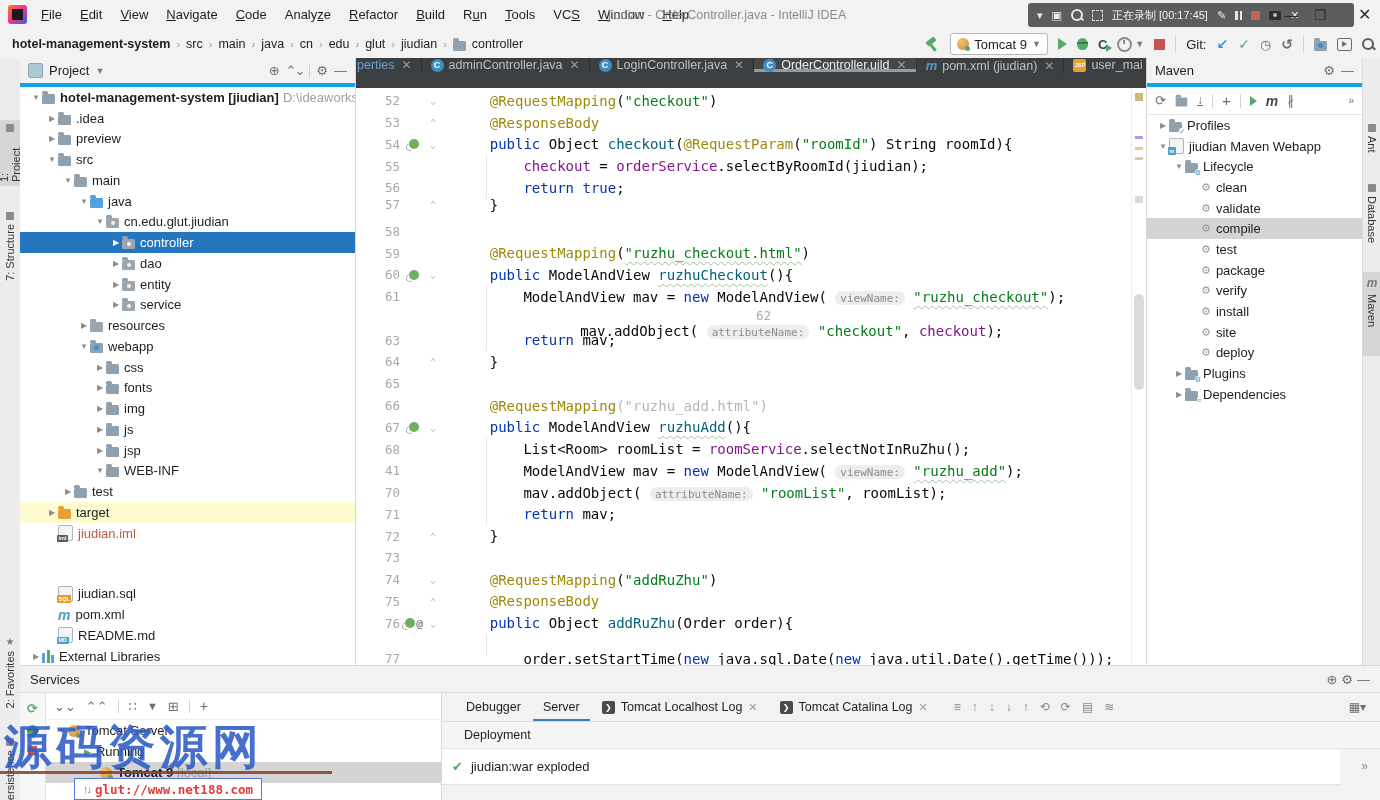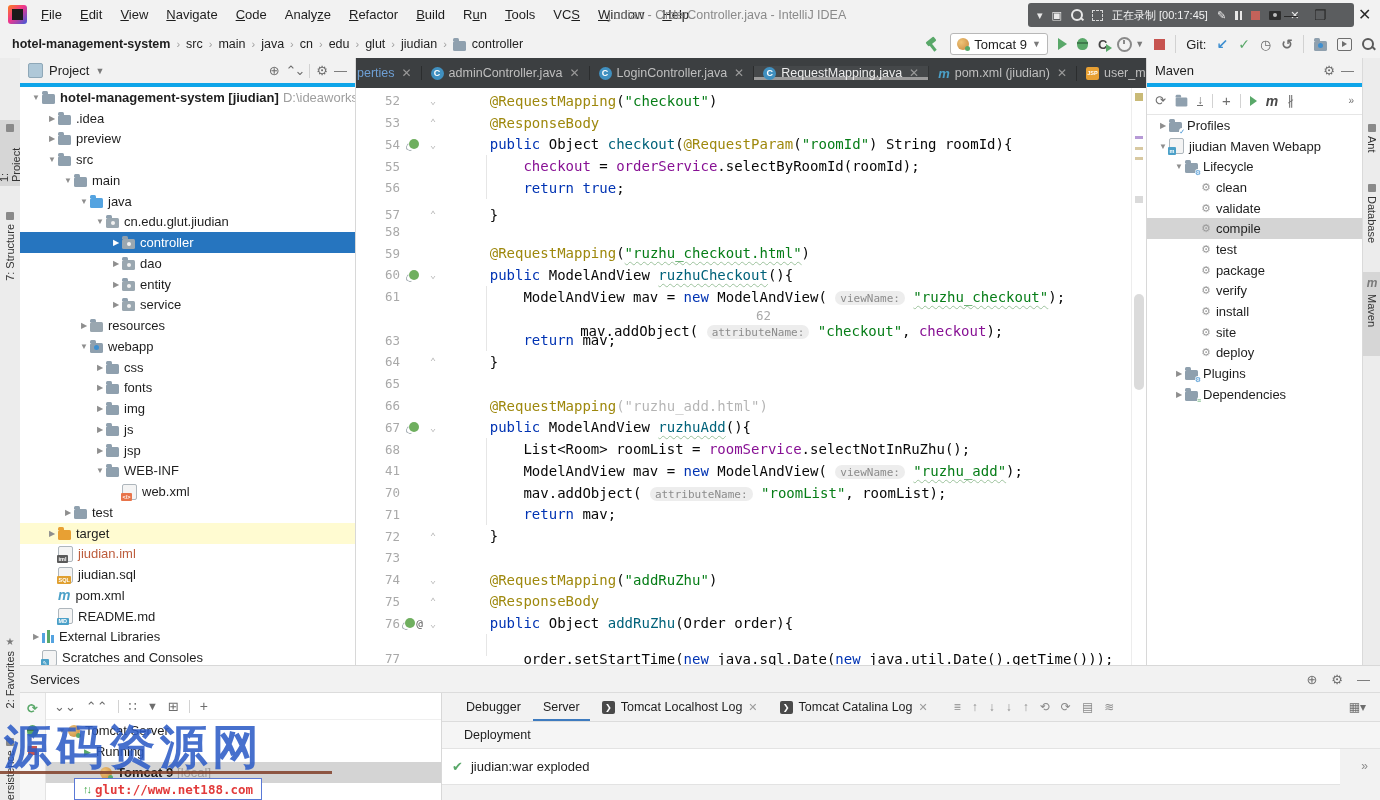--- a/index.html
+++ b/index.html
@@ -93,21 +93,21 @@
   .tree-row.selected-gray{background:#D4D4D4;}
   .tree-row.hl-yellow{background:#FFFBD1;}
   .tree-row .sub2{color:#9E9E9E;margin-left:4px;}
   .file-tile{width:13px;height:14px;background:#F4F4F4;border:1px solid #AEB6BC;border-radius:2px;position:relative;}
   .file-tile .badge{position:absolute;left:-2px;bottom:-2px;font-size:5.5px;font-weight:bold;color:#fff;padding:0.5px 1.5px;border-radius:1px;line-height:1.2;}
   .ext-lib{display:inline-flex;gap:1.5px;align-items:flex-end;height:13px;}
   .ext-lib i{display:block;width:3px;background:#54A3E0;}
   .ext-lib i:nth-child(2){background:#59A869;}
   .pkg-dot::after{content:"";position:absolute;left:4.5px;top:3px;width:4px;height:4px;border-radius:50%;background:#F2F2F2;}
   
-  #tabstrip{position:absolute;left:356px;top:58px;width:790px;height:30px;background:#3C3F41;display:flex;align-items:center;overflow:hidden;}
+  #tabstrip{position:absolute;left:356px;top:58px;width:790px;height:30px;background:#3C3F41;display:flex;align-items:flex-start;overflow:hidden;}
   .etab{display:flex;align-items:center;gap:5px;padding:0 9px;font-size:12.5px;color:#BFBFBF;border-right:1px solid rgba(0,0,0,0.28);white-space:nowrap;}
   .etab.active{background:#45484A;box-shadow:inset 0 -3px 0 #9A9A9A;color:#EDEDED;}
   .etab .close{color:#9B9B9B;font-size:12px;margin-left:2px;}
   .etab.modified{color:#6E9FD4;}
   .class-ic{width:13px;height:13px;border-radius:50%;background:#4090C0;color:#fff;font-size:9px;font-weight:bold;
     display:inline-flex;align-items:center;justify-content:center;}
   .jsp-ic{width:13px;height:13px;border-radius:2px;background:#E8A033;color:#fff;font-size:5.5px;font-weight:bold;display:inline-flex;align-items:center;justify-content:center;}
   .mvn-ic{font-style:italic;font-weight:bold;color:#4BA0C8;font-size:13px;}
   #code-area{position:absolute;left:356px;top:88px;width:790px;height:577px;background:#FFFFFF;overflow:hidden;
     font-family:"DejaVu Sans Mono","Liberation Mono",monospace;font-size:14px;}
@@ -130,21 +130,21 @@
   #scroll-thumb{position:absolute;left:2px;width:10px;border-radius:5px;background:rgba(0,0,0,0.14);}
   
   #maven-panel{position:absolute;left:1146px;top:58px;width:216px;height:607px;background:#FFFFFF;border-left:1px solid #D8D8D8;box-sizing:border-box;}
   #maven-toolbar{height:27px;border-bottom:1px solid #E6E6E6;display:flex;align-items:center;gap:9px;padding:0 8px;}
   #maven-tree{position:relative;}
   #maven-tree .tree-row{height:20.7px;}
   .gear-ic{color:#9A9A9A;font-size:11px;}
   .dl-ic{color:#6E6E6E;font-size:12px;border-bottom:1.5px solid #6E6E6E;line-height:10px;}
   
   #services{position:absolute;left:20px;top:665px;width:1360px;height:135px;background:#F2F2F2;border-top:1px solid #D8D8D8;box-sizing:border-box;}
-  #services-header{height:27px;display:flex;align-items:center;padding:0 10px;gap:14px;border-bottom:1px solid #DCDCDC;box-sizing:border-box;}
+  #services-header{height:27px;display:flex;align-items:center;padding:0 10px;gap:4px;border-bottom:1px solid #DCDCDC;box-sizing:border-box;}
   #services-body{position:absolute;left:0;top:27px;width:100%;height:107px;}
   #svc-vtoolbar{position:absolute;left:0;top:0;width:26px;height:107px;background:#F7F7F7;border-right:1px solid #E3E3E3;
      display:flex;flex-direction:column;align-items:center;gap:9px;padding-top:8px;box-sizing:border-box;}
   #svc-left{position:absolute;left:26px;top:0;width:395px;height:107px;background:#FFFFFF;}
   #svc-left-toolbar{height:26px;display:flex;align-items:center;gap:10px;padding:0 8px;border-bottom:1px solid #EFEFEF;}
   #svc-tree .tree-row{height:21px;}
   #svc-divider{position:absolute;left:421px;top:0;width:1px;height:107px;background:#D8D8D8;}
   #svc-right{position:absolute;left:422px;top:0;width:938px;height:107px;background:#F2F2F2;}
   #svc-tabs{height:29px;display:flex;align-items:center;gap:2px;padding:0 14px;border-bottom:1px solid #DCDCDC;box-sizing:border-box;}
   .svc-tab{display:flex;align-items:center;gap:6px;padding:0 10px;height:100%;font-size:12.5px;color:#1E1E1E;}
@@ -396,45 +396,38 @@
         <div class="tree-row" style="padding-left: 74px;">
           <span class="arrow">▶</span>
           <span class="ticon folder-ic"></span>
           <span>jsp</span>
         </div>
         <div class="tree-row" style="padding-left: 74px;">
           <span class="arrow">▼</span>
           <span class="ticon folder-ic"></span>
           <span>WEB-INF</span>
         </div>
-        <div class="tree-row" style="padding-left: 90px;">
-          <span class="arrow"></span>
-          <span class="ticon file-tile">
-            <span class="badge" style="background: rgb(232, 116, 74);">&lt;/&gt;</span>
-          </span>
-          <span>web.xml</span>
-        </div>
         <div class="tree-row" style="padding-left: 42px;">
           <span class="arrow">▶</span>
           <span class="ticon folder-ic"></span>
           <span>test</span>
         </div>
         <div class="tree-row hl-yellow" style="padding-left: 26px;">
           <span class="arrow">▶</span>
           <span class="ticon folder-ic folder-orange"></span>
           <span>target</span>
         </div>
         <div class="tree-row" style="padding-left: 26px;">
           <span class="arrow"></span>
           <span class="ticon file-tile">
             <span class="badge" style="background: rgb(90, 90, 90);">iml</span>
           </span>
           <span style="color: rgb(188, 92, 60);">jiudian.iml</span>
         </div>
-        <div class="tree-row" style="padding-left: 26px;">
+        <div class="tree-row" style="padding-left: 26px; margin-top: 40px;">
           <span class="arrow"></span>
           <span class="ticon file-tile">
             <span class="badge" style="background: rgb(224, 160, 48);">SQL</span>
           </span>
           <span>jiudian.sql</span>
         </div>
         <div class="tree-row" style="padding-left: 26px;">
           <span class="arrow"></span>
           <span class="ticon m-glyph" style="color: rgb(75, 160, 200); font-size: 14px;">m</span>
           <span>pom.xml</span>
@@ -475,21 +468,21 @@
         <span>adminController.java</span>
         <span class="close">✕</span>
       </div>
       <div class="etab">
         <span class="class-ic">C</span>
         <span>LoginController.java</span>
         <span class="close">✕</span>
       </div>
       <div class="etab active">
         <span class="class-ic">C</span>
-        <span>RequestMapping.java</span>
+        <span>OrderController.uild</span>
         <span class="close">✕</span>
       </div>
       <div class="etab">
         <span class="mvn-ic">m</span>
         <span>pom.xml (jiudian)</span>
         <span class="close">✕</span>
       </div>
       <div class="etab">
         <span class="jsp-ic">JSP</span>
         <span>user_mai</span>
@@ -514,29 +507,29 @@
         <span class="gslot">
           <span class="map-ic"></span>
         </span>
         <span class="fslot">⌄</span>
         <pre><span class="tk-p">    </span><span class="tk-k">public</span><span class="tk-p"> Object </span><span class="tk-m">checkout</span><span class="tk-p">(</span><span class="tk-a">@RequestParam</span><span class="tk-p">(</span><span class="tk-s">"roomId"</span><span class="tk-p">) String roomId){</span></pre>
       </div>
       <div class="code-line" style="top: 67.28px;">
         <span class="ln">55</span>
         <span class="gslot"></span>
         <span class="fslot"></span>
-        <pre><span class="tk-p">        </span><span class="tk-f">checkout</span><span class="tk-p"> = </span><span class="tk-f">orderService</span><span class="tk-p">.selectByRoomId(roomId);</span></pre>
+        <pre><span class="tk-p">        </span><span class="tk-f">checkout</span><span class="tk-p"> = </span><span class="tk-f">orderService</span><span class="tk-p">.selectByRoomId(jiudian);</span></pre>
       </div>
       <div class="code-line" style="top: 89.04px;">
         <span class="ln">56</span>
         <span class="gslot"></span>
         <span class="fslot"></span>
         <pre><span class="tk-p">        </span><span class="tk-k">return</span><span class="tk-p"> </span><span class="tk-k">true</span><span class="tk-p">;</span></pre>
       </div>
-      <div class="code-line" style="top: 116px;">
+      <div class="code-line" style="top: 106px;">
         <span class="ln">57</span>
         <span class="gslot"></span>
         <span class="fslot">⌃</span>
         <pre><span class="tk-p">    }</span></pre>
       </div>
       <div class="code-line" style="top: 132.56px;">
         <span class="ln">58</span>
         <span class="gslot"></span>
         <span class="fslot"></span>
         <pre></pre>

